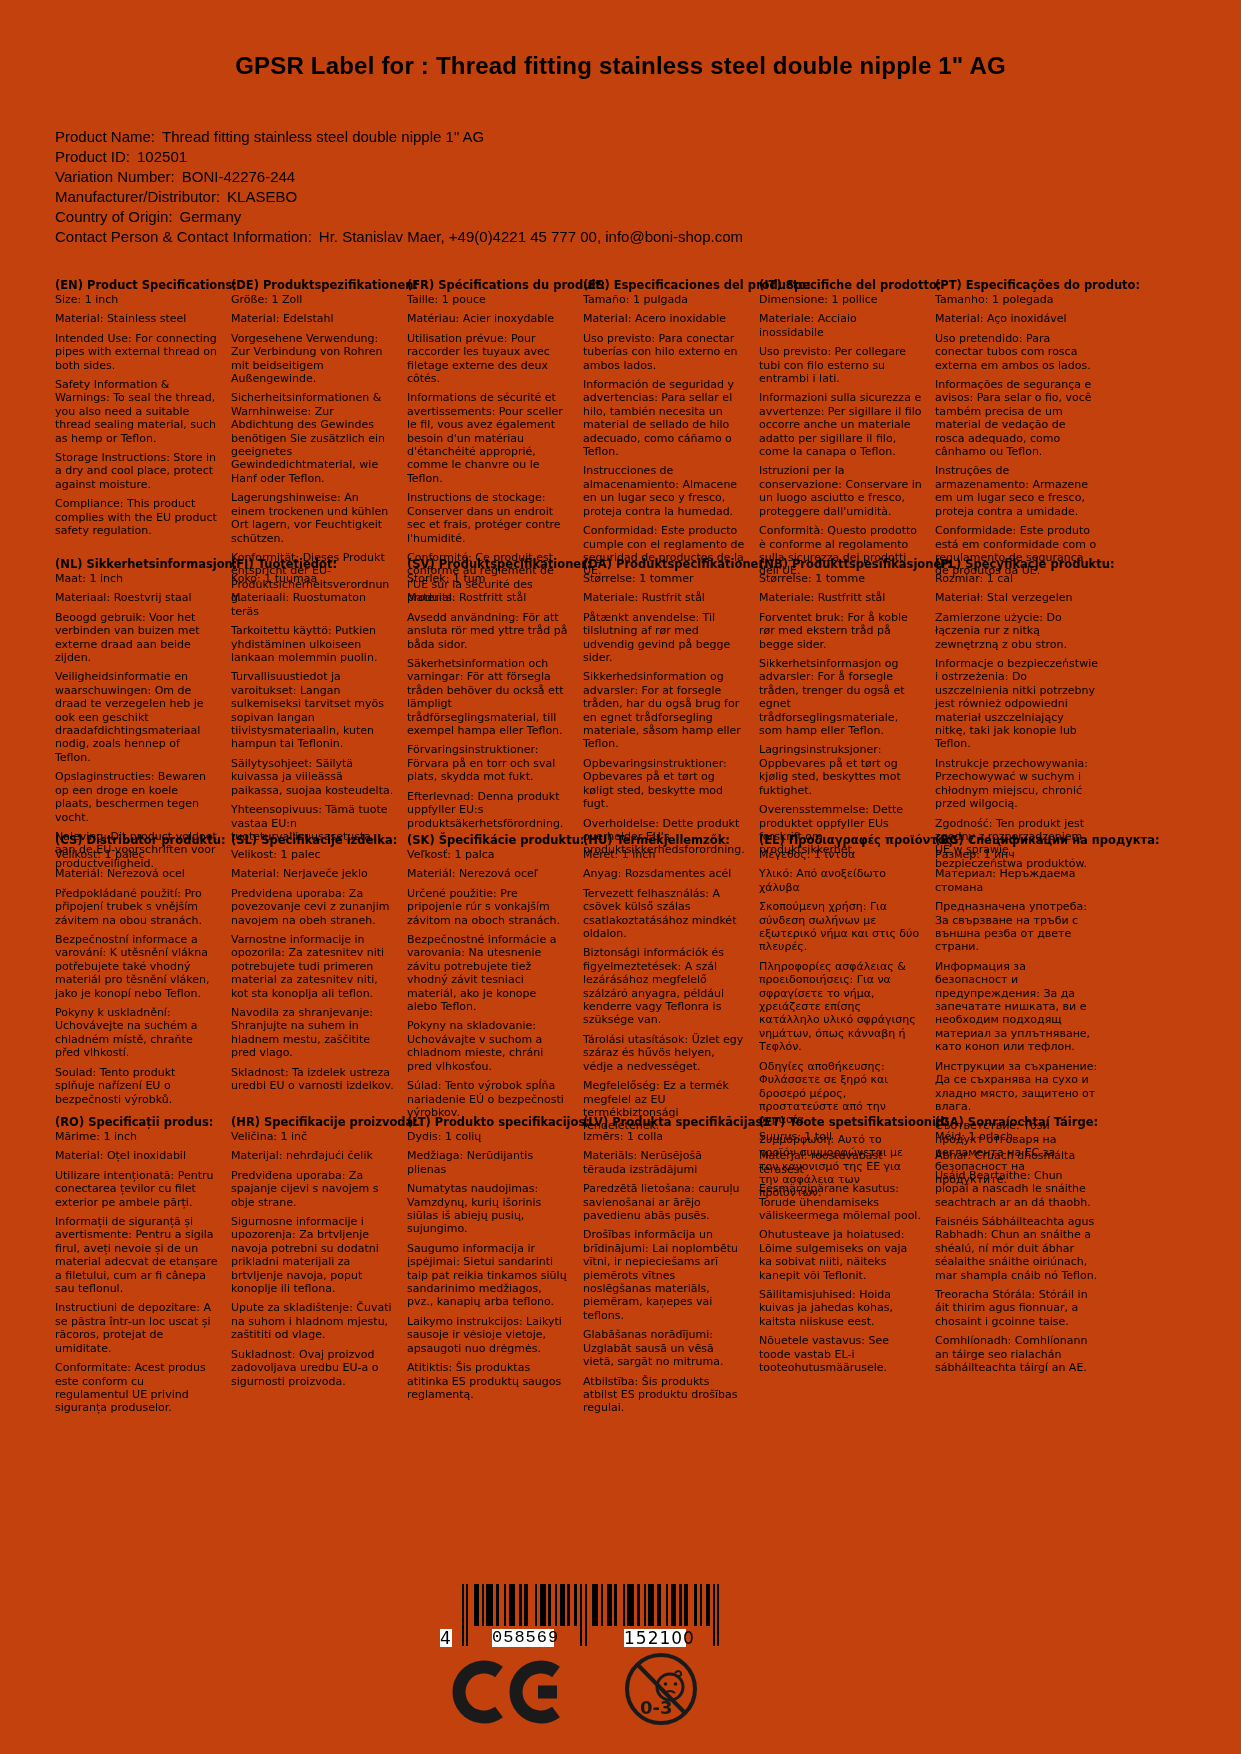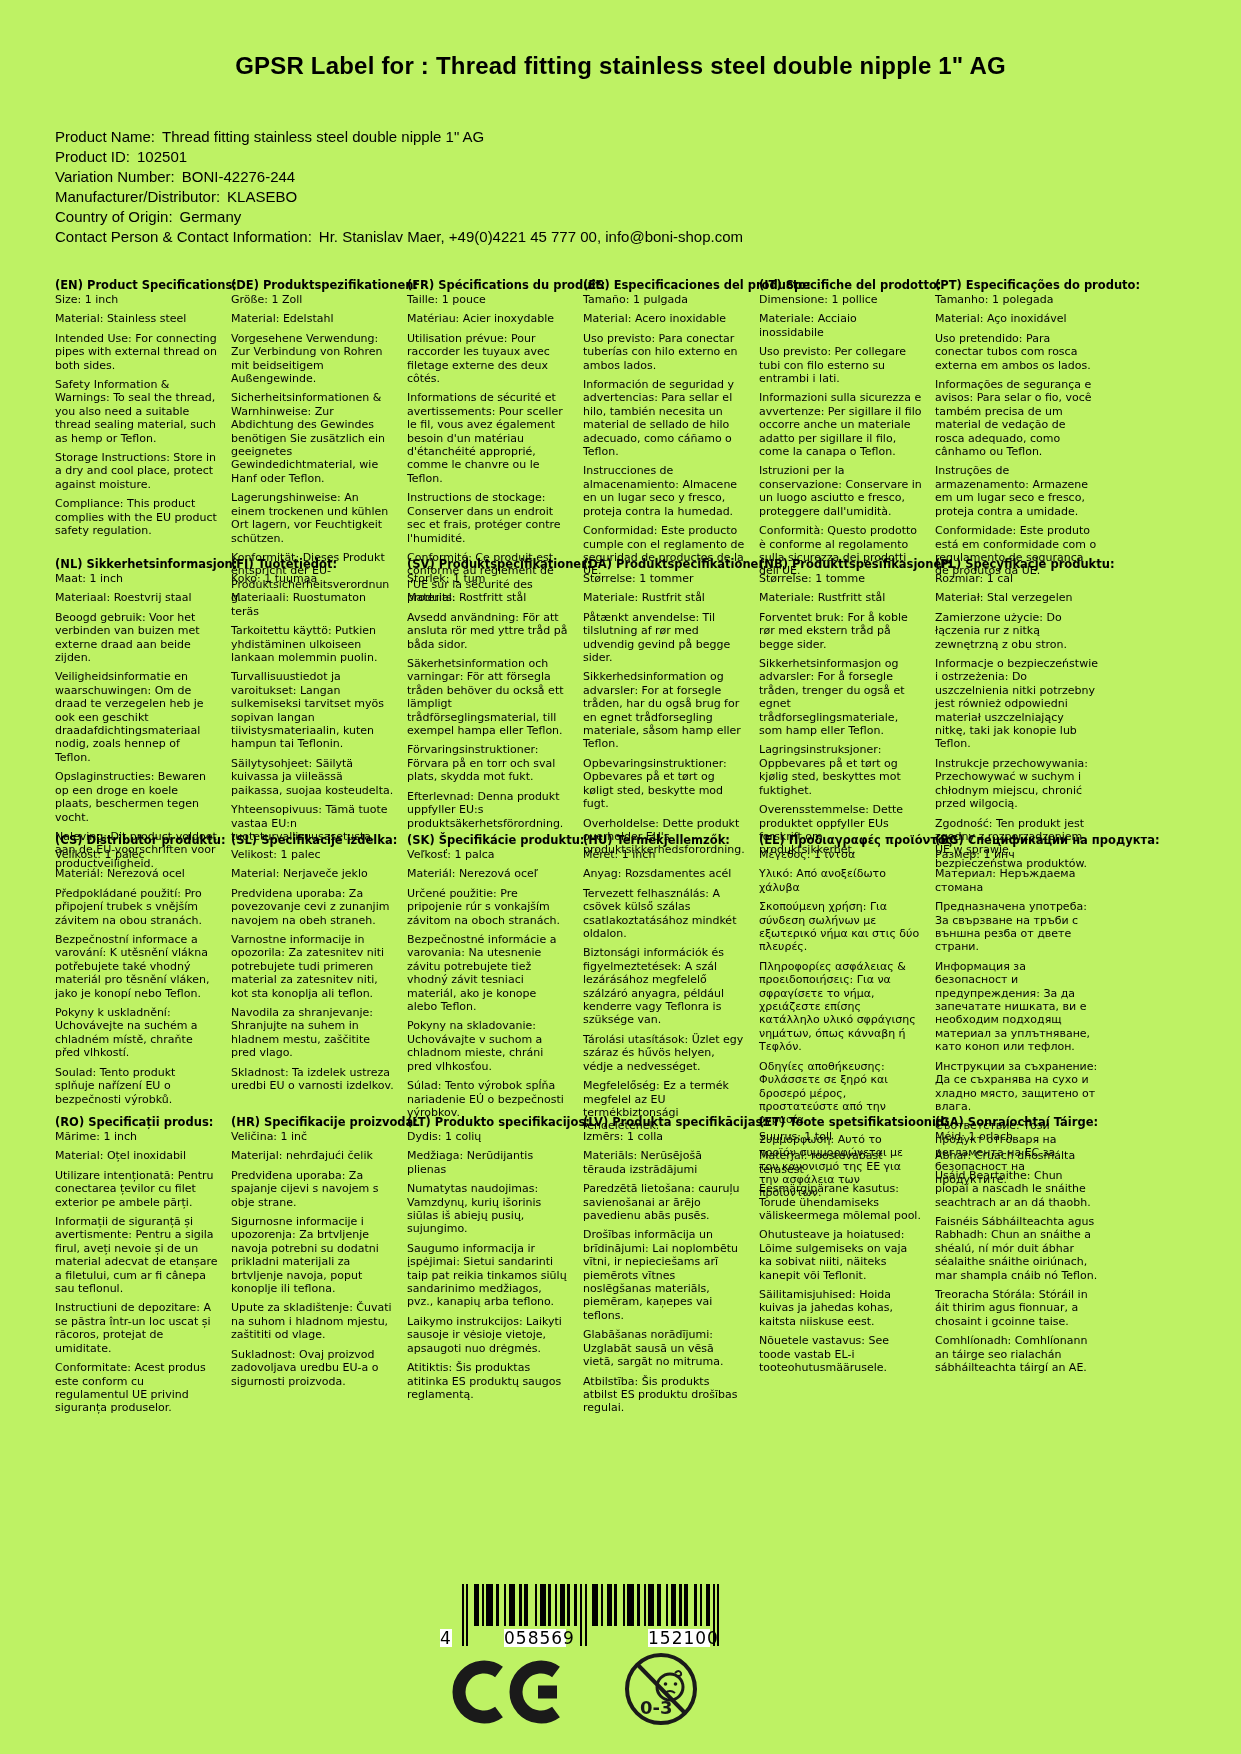--- a/index.html
+++ b/index.html
@@ -1,38 +1,38 @@
 <!DOCTYPE html>
 <html><head>
 <meta charset="utf-8">
 <style>
   html,body{margin:0;padding:0;background:#fff;}
-  .page{position:relative;width:1241px;height:1754px;background:#bef264;color:#000;
+  .page{position:relative;width:1241px;height:1754px;background:#c2410c;color:#000;
         font-family:"DejaVu Sans",sans-serif;overflow:hidden;}
   .title{position:absolute;top:52px;left:0;width:100%;text-align:center;margin:0;
          font-family:"Liberation Sans",sans-serif;font-size:24px;font-weight:bold;letter-spacing:.2px;}
   .product-info{position:absolute;top:127px;left:55px;right:40px;
                 font-family:"Liberation Sans",sans-serif;font-size:15px;line-height:20px;}
   .pi-label{font-weight:normal;}
   .pi-value{margin-left:7px;}
   .spec-grid{position:absolute;top:278px;left:55px;display:grid;
              grid-template-columns:repeat(6,163px);column-gap:13px;
              grid-template-rows:279px 276px 282px auto;}
   .spec-block{overflow:visible;}
   .spec-heading{font-size:11.5px;font-weight:bold;white-space:nowrap;margin:0 0 1px 0;line-height:1.22;}
   .spec-text{font-size:11px;line-height:1.22;margin:0 0 6px 0;overflow-wrap:break-word;}
   
   .barcode{position:absolute;left:440px;top:1584px;width:320px;height:68px;}
   .bc-bars{position:absolute;left:22px;top:0;display:flex;align-items:flex-start;height:64px;}
   .bc-bar{background:#000;flex:0 0 auto;}
   .bc-num{position:absolute;top:45px;font-size:17px;line-height:18px;background:#fff;
           font-family:"DejaVu Sans",sans-serif;letter-spacing:1px;}
   .bc-first{left:0;}
-  .bc-g1{left:64px;width:62px;text-align:left;}
-  .bc-g2{left:208px;width:62px;text-align:left;}
+  .bc-g1{left:52px;width:62px;text-align:left;font-family:Liberation Mono, monospace;}
+  .bc-g2{left:184px;width:62px;text-align:left;}
   
   .ce-mark{position:absolute;left:452px;top:1660px;}
   .age-mark{position:absolute;left:622px;top:1650px;}
 </style>
 </head>
 <body>
 
 <div class="page">
 
   <h1 class="title">GPSR Label for : Thread fitting stainless steel double nipple 1" AG</h1>

